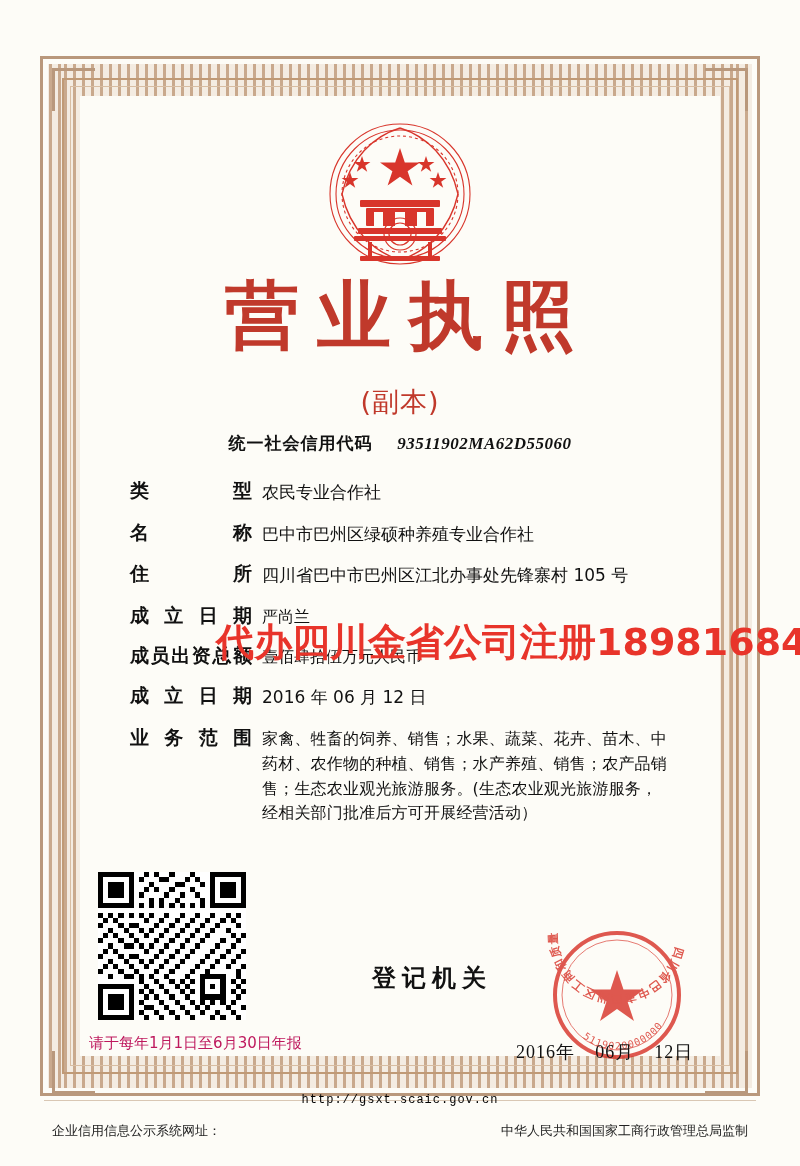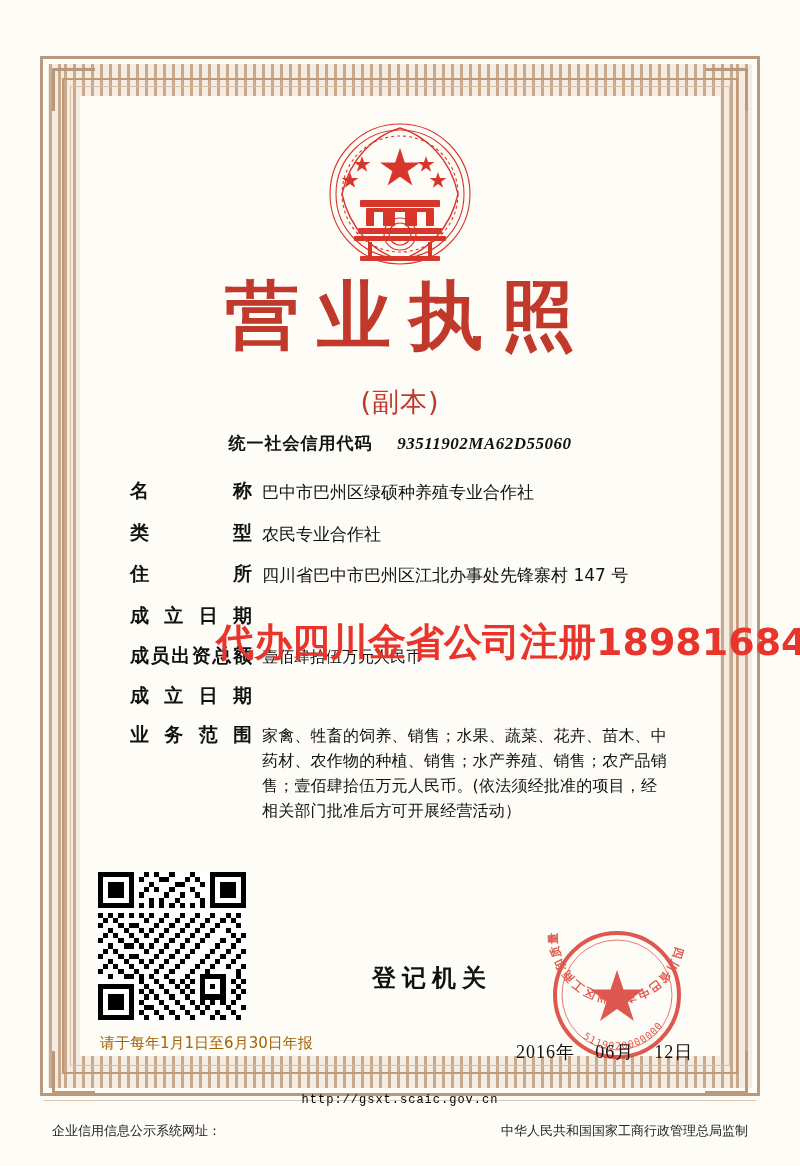--- a/index.html
+++ b/index.html
@@ -218,25 +218,25 @@
     position: absolute;
     left: 536px;
     top: 908px;
     width: 162px; height: 162px;
     opacity: 0.82;
   }
 
   
   #annual-note {
     position: absolute;
-    left: 100px;
+    left: 89px;
     top: 1034px;
     font-family: "DejaVu Sans", sans-serif;
     font-size: 15px;
-    color: #a16207;
+    color: #be185d;
   }
 
   
   #url-strip {
     position: absolute;
     left: 0; right: 0;
     top: 1093px;
     text-align: center;
     font-family: Liberation Mono, monospace;
     font-size: 12px;
@@ -330,44 +330,46 @@
   <div id="title">营业执照</div>
   <div id="subtitle">(副本)</div>
 
   <div id="credit-row">
     <span>统一社会信用代码</span>
     <span class="code">93511902MA62D55060</span>
   </div>
 
   <div id="fields">
     <div class="field-row">
+      <div class="field-label">类型</div>
+      <div class="field-value">农民专业合作社</div>
+    </div>
+    <div class="field-row">
       <div class="field-label">名称</div>
       <div class="field-value">巴中市巴州区绿硕种养殖专业合作社</div>
     </div>
     <div class="field-row">
-      <div class="field-label">类型</div>
-      <div class="field-value">农民专业合作社</div>
-    </div>
-    <div class="field-row">
       <div class="field-label">住所</div>
-      <div class="field-value">四川省巴中市巴州区江北办事处先锋寨村 147 号</div>
+      <div class="field-value">四川省巴中市巴州区江北办事处先锋寨村 105 号</div>
     </div>
     <div class="field-row">
       <div class="field-label">成立日期</div>
+      <div class="field-value small">严尚兰</div>
     </div>
     <div class="field-row">
       <div class="field-label">成员出资总额</div>
       <div class="field-value small">壹佰肆拾伍万元人民币</div>
     </div>
     <div class="field-row">
       <div class="field-label">成立日期</div>
+      <div class="field-value">2016 年 06 月 12 日</div>
     </div>
     <div class="field-row scope">
       <div class="field-label">业务范围</div>
-      <div class="field-value">家禽、牲畜的饲养、销售；水果、蔬菜、花卉、苗木、中药材、农作物的种植、销售；水产养殖、销售；农产品销售；壹佰肆拾伍万元人民币。(依法须经批准的项目，经相关部门批准后方可开展经营活动）</div>
+      <div class="field-value">家禽、牲畜的饲养、销售；水果、蔬菜、花卉、苗木、中药材、农作物的种植、销售；水产养殖、销售；农产品销售；生态农业观光旅游服务。(生态农业观光旅游服务，经相关部门批准后方可开展经营活动）</div>
     </div>
   </div>
 
   <div id="watermark">代办四川金省公司注册18981684588</div>
 
   <div id="qr">
     <svg viewBox="0 0 29 29" width="148" height="148" shape-rendering="crispEdges" aria-hidden="true">
       <rect width="29" height="29" fill="#ffffff"></rect>
       <g fill="#000000">
 

